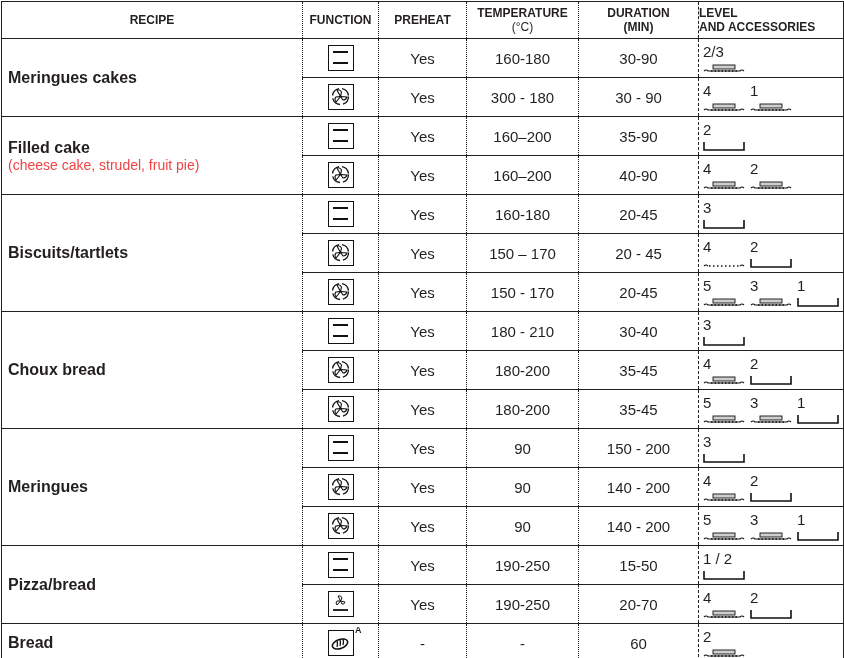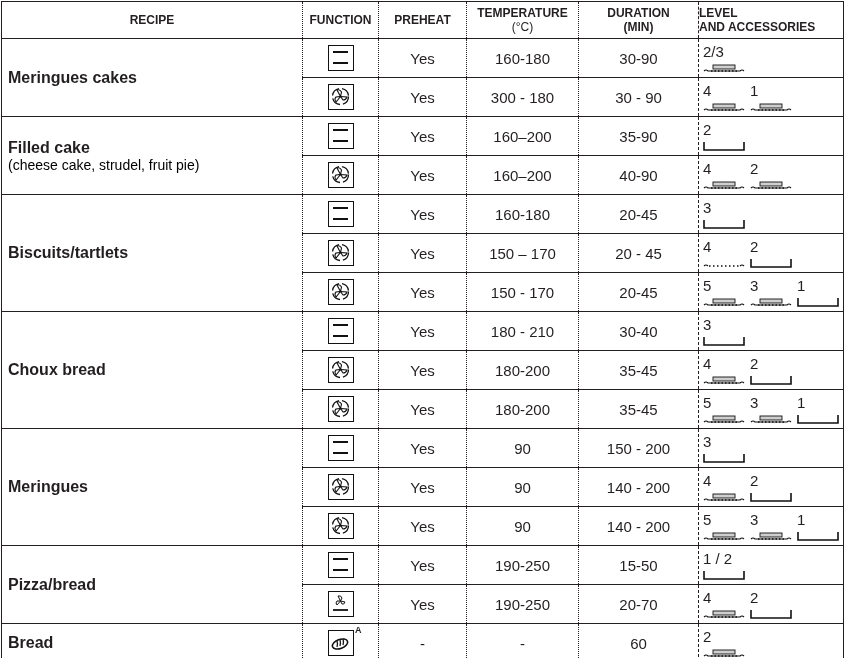--- a/index.html
+++ b/index.html
@@ -18,21 +18,21 @@
   table.oven th { height: 36px; font-size: 12px; font-weight: bold; line-height: 14px; }
   table.oven td { height: 37px; font-size: 15px; }
   .c-recipe { border-left: 1.6px solid #231f20; border-right: 1px dotted #231f20; text-align: left !important; padding-left: 6px !important; }
   .c-func { border-right: 1px dotted #231f20; }
   .c-pre { border-right: 1px dotted #231f20; }
   .c-temp { border-right: 1px dotted #231f20; }
   .c-dur { border-right: 1px dashed #231f20; }
   .c-lvl { border-right: 1.6px solid #231f20; text-align: left !important; padding-left: 4px !important; }
   th.c-lvl { text-align: right; padding-left: 0 !important; }
   .recipe-name { font-weight: bold; font-size: 16px; display: block; }
-  .recipe-sub { font-size: 14px; display: block; color: #000000; }
+  .recipe-sub { font-size: 14px; display: block; color: #ef4444; }
   
   .ficon { display: inline-block; width: 26px; height: 26px; border: 1.5px solid #111; box-sizing: border-box; position: relative; vertical-align: middle; }
   .ficon svg { position: absolute; left: 0; top: 0; }
   .sup-a { position: absolute; right: -9px; top: -6px; font-size: 9px; font-weight: bold; }
   
   .lvl-wrap { display: flex; align-items: flex-end; gap: 5px; height: 36px; padding-top: 2px; }
   .lvl { display: flex; flex-direction: column; align-items: flex-start; width: 42px; }
   .lvl-num { font-size: 15px; line-height: 17px; height: 17px; }
   .acc { width: 42px; height: 12px; }
 </style>

